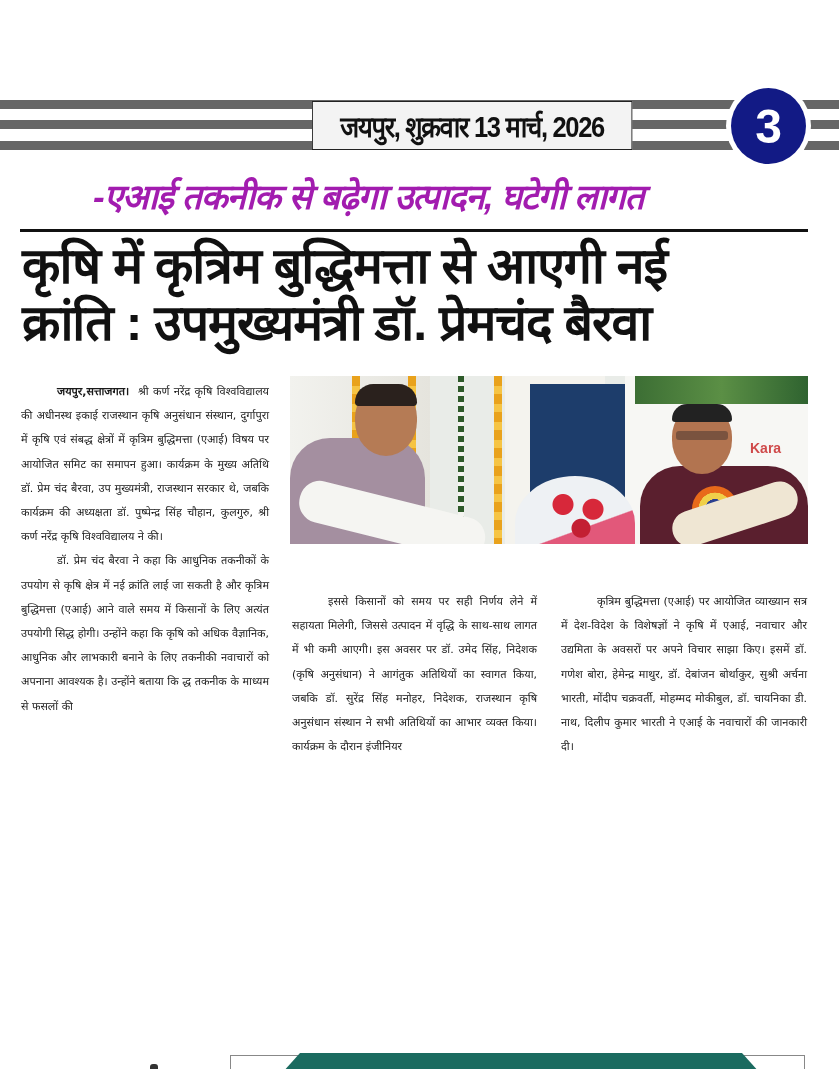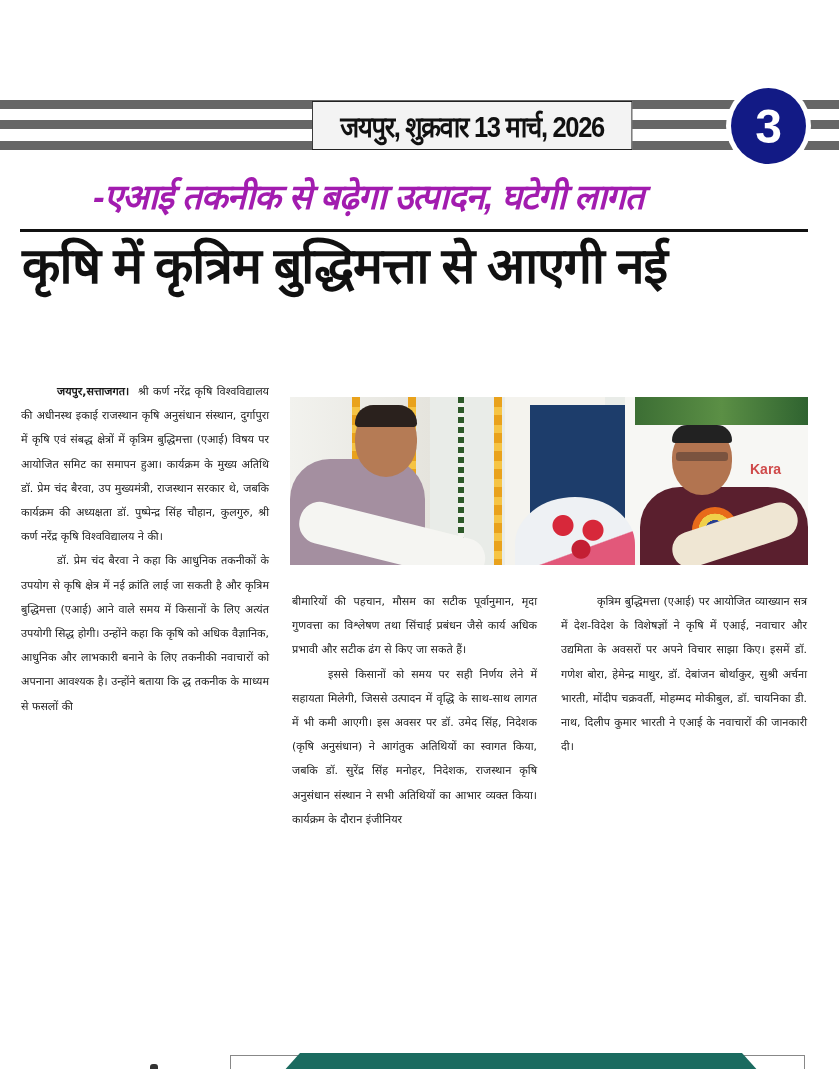--- a/index.html
+++ b/index.html
@@ -45,21 +45,21 @@
     font-size: 11px; line-height: 24.2px; text-align: justify; color: #1a1a1a;
   }
   .col p { text-indent: 36px; }
   .col p.noind { text-indent: 0; }
   .col1 { left: 21px; top: 380px; width: 248px; }
   .col2 { left: 292px; top: 590px; width: 245px; }
   .col3 { left: 561px; top: 590px; width: 246px; }
   .dateline { font-weight: bold; }
 
   .photo {
-    position: absolute; left: 290px; top: 397px; width: 518px; height: 168px; overflow: hidden;
+    position: absolute; left: 290px; top: 376px; width: 518px; height: 168px; overflow: hidden;
     background: #e9ece8;
   }
   .photo .bgL { position: absolute; left: 0; top: 0; width: 140px; height: 198px; background: linear-gradient(90deg,#f2f2ee,#e5e4dd); }
   .photo .garland { position: absolute; top: 0; width: 8px; height: 198px; background: repeating-linear-gradient(180deg,#e9a21c 0 10px,#f6c444 10px 18px); }
   .photo .garland.g1 { left: 62px; }
   .photo .garland.g2 { left: 118px; }
   .photo .garland.g3 { left: 204px; }
   .photo .vine { position: absolute; left: 168px; top: 0; width: 6px; height: 198px; background: repeating-linear-gradient(180deg,#2e5a2a 0 6px,#f4f4f0 6px 10px); }
   .photo .bgMid { position: absolute; left: 215px; top: 0; width: 100px; height: 198px; background: #f4f3ee; }
   .photo .screen { position: absolute; left: 240px; top: 8px; width: 95px; height: 180px; background: #1d3d6b; }
@@ -95,20 +95,21 @@
   <div class="stripe s3"></div>
   <div class="date-box">जयपुर, शुक्रवार 13 मार्च, 2026</div>
   <div class="page-num">3</div>
 </div>
 
 <div class="kicker">-एआई तकनीक से बढ़ेगा उत्पादन, घटेगी लागत</div>
 <div class="rule"></div>
 
 <div class="headline">
   <div>कृषि में कृत्रिम बुद्धिमत्ता से आएगी नई</div>
+  <div>क्रांति : उपमुख्यमंत्री डॉ. प्रेमचंद  बैरवा</div>
 </div>
 
 <div class="col col1">
   <p><span class="dateline">जयपुर,सत्ताजगत।</span>&nbsp;&nbsp;<span>श्री कर्ण नरेंद्र कृषि विश्वविद्यालय की अधीनस्थ इकाई राजस्थान कृषि अनुसंधान संस्थान, दुर्गापुरा में कृषि एवं संबद्ध क्षेत्रों में कृत्रिम बुद्धिमत्ता (एआई) विषय पर आयोजित समिट का समापन हुआ। कार्यक्रम के मुख्य अतिथि डॉ. प्रेम चंद बैरवा, उप मुख्यमंत्री, राजस्थान सरकार थे, जबकि कार्यक्रम की अध्यक्षता डॉ. पुष्पेन्द्र सिंह चौहान, कुलगुरु, श्री कर्ण नरेंद्र कृषि विश्वविद्यालय ने की।</span></p>
   <p>डॉ. प्रेम चंद बैरवा ने कहा कि आधुनिक तकनीकों के उपयोग से कृषि क्षेत्र में नई क्रांति लाई जा सकती है और कृत्रिम बुद्धिमत्ता (एआई) आने वाले समय में किसानों के लिए अत्यंत उपयोगी सिद्ध होगी। उन्होंने कहा कि कृषि को अधिक वैज्ञानिक, आधुनिक और लाभकारी बनाने के लिए तकनीकी नवाचारों को अपनाना आवश्यक है। उन्होंने बताया कि द्ध तकनीक के माध्यम से फसलों की</p>
 </div>
 
 <div class="photo">
   <div class="bgL"></div>
   <div class="garland g1"></div>
@@ -128,21 +129,20 @@
   <div class="p2head"></div>
   <div class="p2hair"></div>
   <div class="glasses"></div>
   <div class="badge"></div>
   <div class="p2arm"></div>
   <div class="bouquet"></div>
   <div class="hands"></div>
 </div>
 
 <div class="col col2">
-  <p class="noind">बीमारियों की पहचान, मौसम का सटीक पूर्वानुमान, मृदा गुणवत्ता का विश्लेषण तथा सिंचाई प्रबंधन जैसे कार्य अधिक प्रभावी और सटीक ढंग से किए जा सकते हैं।</p>
   <p>इससे किसानों को समय पर सही निर्णय लेने में सहायता मिलेगी, जिससे उत्पादन में वृद्धि के साथ-साथ लागत में भी कमी आएगी। इस अवसर पर डॉ. उमेद सिंह, निदेशक (कृषि अनुसंधान) ने आगंतुक अतिथियों का स्वागत किया, जबकि डॉ. सुरेंद्र सिंह मनोहर, निदेशक, राजस्थान कृषि अनुसंधान संस्थान ने सभी अतिथियों का आभार व्यक्त किया। कार्यक्रम के दौरान इंजीनियर</p>
 </div>
 
 <div class="col col3">
   <p>कृत्रिम बुद्धिमत्ता (एआई) पर आयोजित व्याख्यान सत्र  में देश-विदेश के विशेषज्ञों ने कृषि में एआई, नवाचार और उद्यमिता के अवसरों पर अपने विचार साझा किए। इसमें डॉ. गणेश बोरा, हेमेन्द्र माथुर, डॉ. देबांजन बोर्थाकुर, सुश्री अर्चना भारती, मोंदीप चक्रवर्ती, मोहम्मद मोकीबुल, डॉ. चायनिका डी. नाथ, दिलीप कुमार भारती ने एआई के नवाचारों की जानकारी दी।</p>
 </div>
 
 <div class="footer-dot"></div>
 <div class="footer-box"></div>
 <div class="footer-banner"></div>

